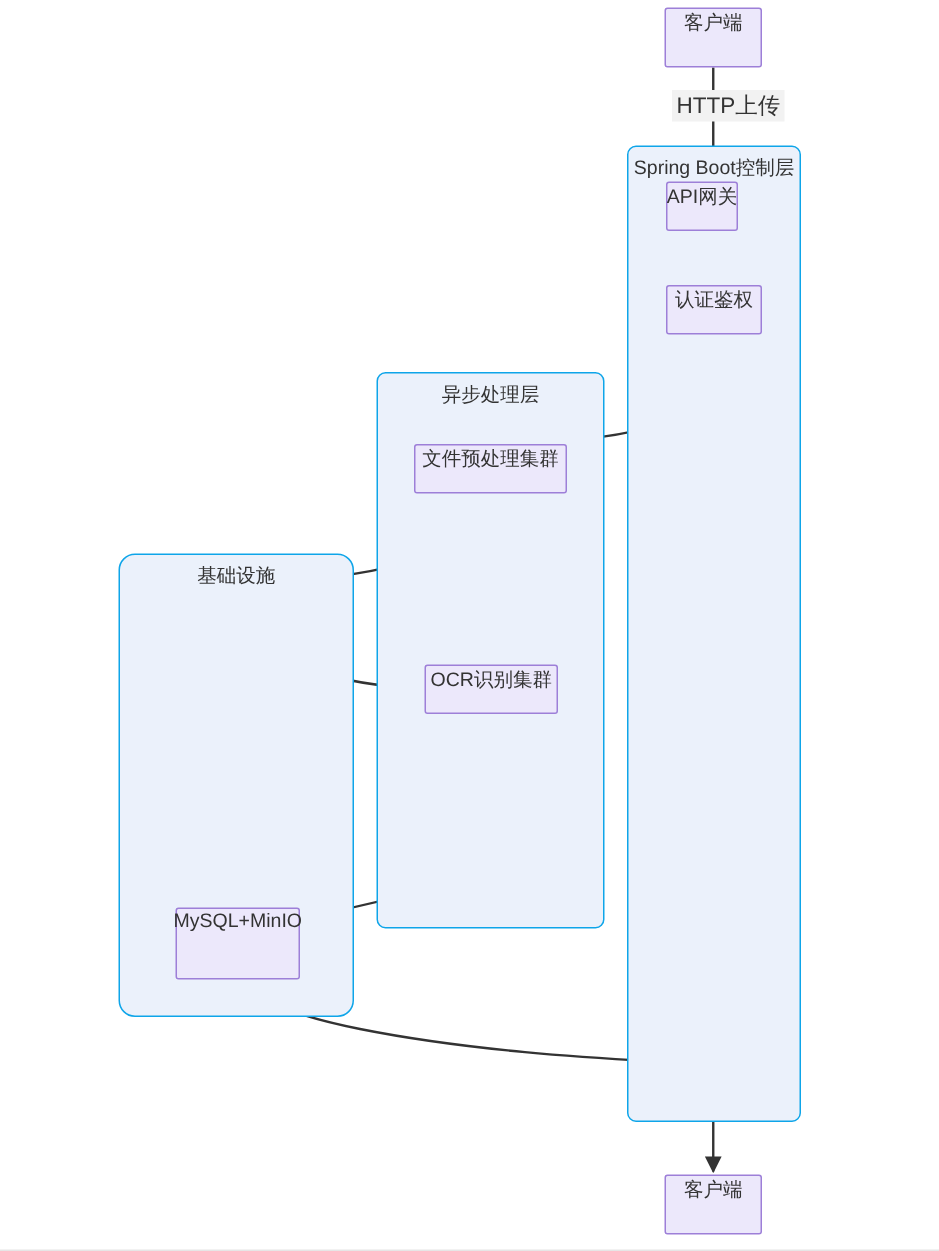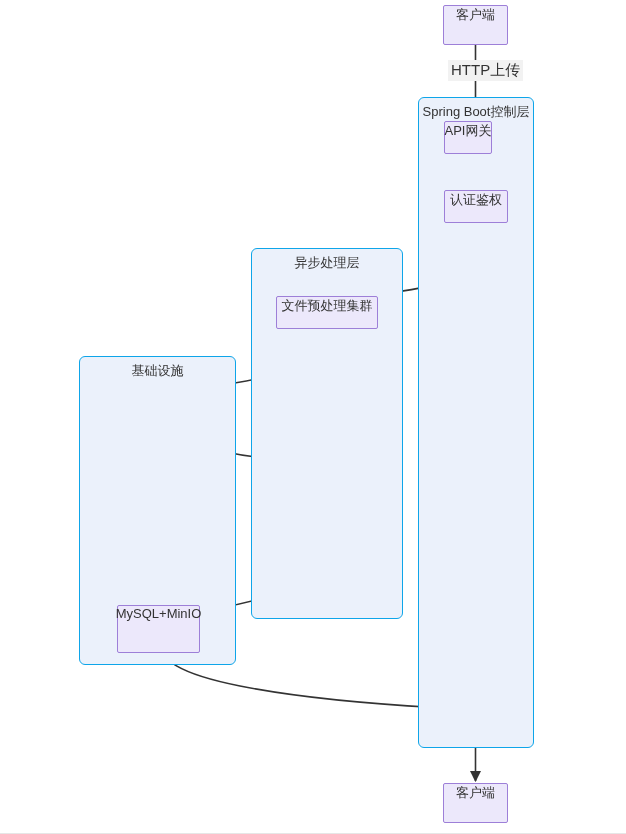--- a/index.html
+++ b/index.html
@@ -97,41 +97,44 @@
   </svg>
 
   <div class="cluster" style="left:418px; top:97px; width:116px; height:651px;">
     <div class="cluster-label">Spring Boot控制层</div>
   </div>
 
   <div class="cluster" style="left:251px; top:248px; width:152px; height:371px;">
     <div class="cluster-label">异步处理层</div>
   </div>
 
-  <div class="cluster" style="left:79px; top:356px; width:157px; height:309px;">
+  <div class="cluster" style="left:79px; top:369px; width:157px; height:309px;border-radius:11px;">
     <div class="cluster-label">基础设施</div>
   </div>
 
   <div class="node" style="left:443px; top:5px; width:65px; height:40px;">
     <span>客户端</span>
   </div>
 
   <div class="node" style="left:444px; top:121px; width:48px; height:33px;">
     <span>API网关</span>
   </div>
 
   <div class="node" style="left:444px; top:190px; width:64px; height:33px;">
     <span>认证鉴权</span>
   </div>
 
   <div class="node" style="left:276px; top:279px; width:102px; height:33px;margin-top:17px;">
     <span>文件预处理集群</span>
   </div>
 
 
+  <div class="node" style="left:283px; top:443px; width:89px; height:33px;">
+    <span>OCR识别集群</span>
+  </div>
 
 
   <div class="node" style="left:117px; top:605px; width:83px; height:48px;">
     <span>MySQL+MinIO</span>
   </div>
 
 
   <div class="node" style="left:443px; top:783px; width:65px; height:40px;">
     <span>客户端</span>
   </div>

